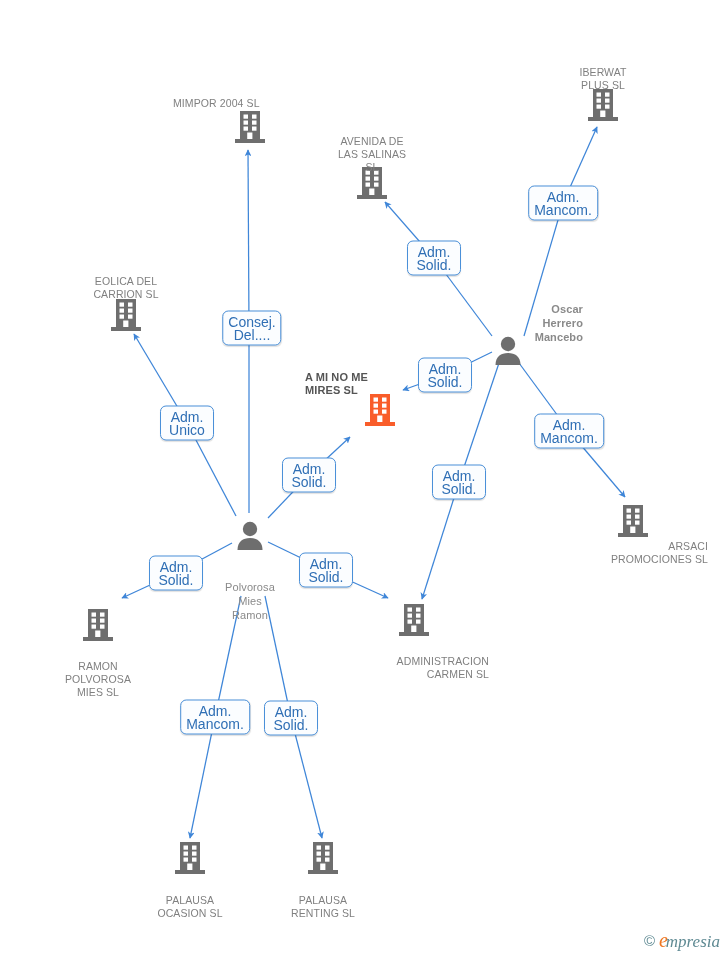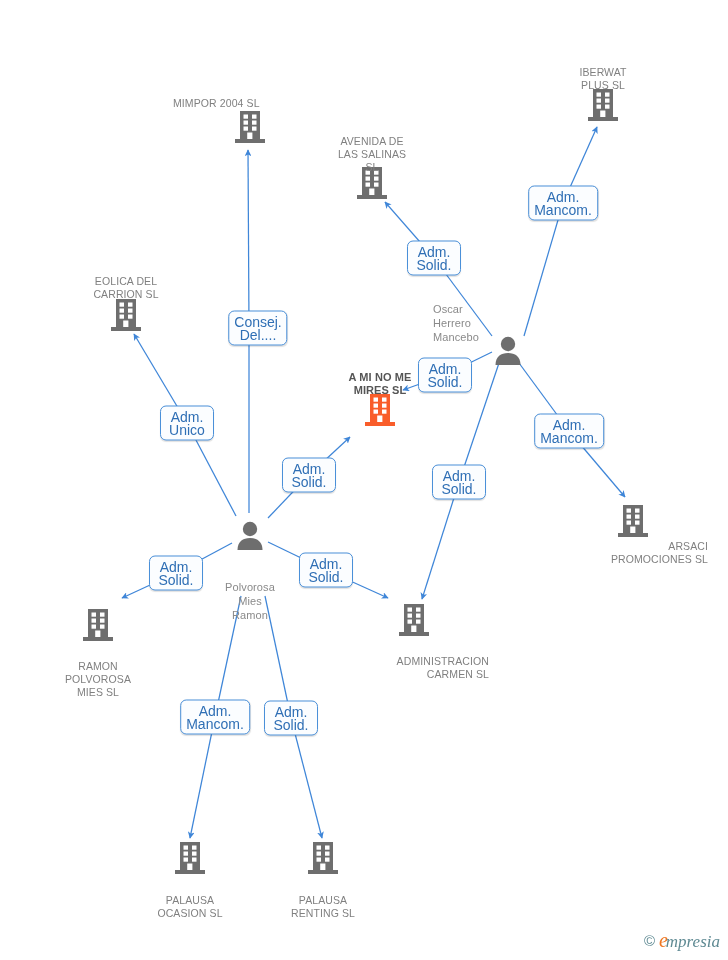--- a/index.html
+++ b/index.html
@@ -202,21 +202,21 @@
             <rect x="0" y="29" width="30" height="4" fill="#f95d2a"></rect>
             <rect x="8.5" y="4.5" width="4.5" height="4.2" fill="#ffffff"></rect>
             <rect x="8.5" y="10.5" width="4.5" height="4.2" fill="#ffffff"></rect>
             <rect x="8.5" y="16.5" width="4.5" height="4.2" fill="#ffffff"></rect>
             <rect x="17" y="4.5" width="4.5" height="4.2" fill="#ffffff"></rect>
             <rect x="17" y="10.5" width="4.5" height="4.2" fill="#ffffff"></rect>
             <rect x="17" y="16.5" width="4.5" height="4.2" fill="#ffffff"></rect>
             <rect x="12.2" y="22.5" width="5.2" height="6.5" fill="#ffffff"></rect>
           </svg></span>
       </div>
-      <div class="node-label highlight" style="position: absolute; left: 380px; top: 371px; width: 150px; transform: translateX(-50%); text-align: center;">A MI NO ME
+      <div class="node-label highlight" style="position: absolute; left: 380px; top: 371px; width: 150px; transform: translateX(-50%); text-align: left;">A MI NO ME
 MIRES SL</div>
       <div class="node" style="left: 633px; top: 521px;">
         <span class="icon-wrap"><svg width="30" height="34" viewBox="0 0 30 34">
             <rect x="5" y="1" width="20" height="28" fill="#6e6e6e"></rect>
             <rect x="0" y="29" width="30" height="4" fill="#6e6e6e"></rect>
             <rect x="8.5" y="4.5" width="4.5" height="4.2" fill="#ffffff"></rect>
             <rect x="8.5" y="10.5" width="4.5" height="4.2" fill="#ffffff"></rect>
             <rect x="8.5" y="16.5" width="4.5" height="4.2" fill="#ffffff"></rect>
             <rect x="17" y="4.5" width="4.5" height="4.2" fill="#ffffff"></rect>
             <rect x="17" y="10.5" width="4.5" height="4.2" fill="#ffffff"></rect>
@@ -286,35 +286,35 @@
           </svg></span>
       </div>
       <div class="node-label" style="position: absolute; left: 323px; top: 894px; width: 150px; transform: translateX(-50%); text-align: center;">PALAUSA
 RENTING SL</div>
       <div class="node" style="left: 508px; top: 350px;">
         <span class="icon-wrap"><svg width="28" height="30" viewBox="0 0 28 30">
             <circle cx="14" cy="9" r="7.2" fill="#6e6e6e"></circle>
             <path d="M 1.5 30 C 1.5 21.5 7 18 14 18 C 21 18 26.5 21.5 26.5 30 Z" fill="#6e6e6e"></path>
           </svg></span>
       </div>
-      <div class="node-label person" style="position: absolute; left: 508px; top: 302px; width: 150px; transform: translateX(-50%); text-align: left;">Oscar
+      <div class="node-label person" style="position: absolute; left: 508px; top: 302px; width: 150px; transform: translateX(-50%); text-align: right; font-weight: bold;">Oscar
 Herrero
 Mancebo</div>
       <div class="node" style="left: 250px; top: 535px;">
         <span class="icon-wrap"><svg width="28" height="30" viewBox="0 0 28 30">
             <circle cx="14" cy="9" r="7.2" fill="#6e6e6e"></circle>
             <path d="M 1.5 30 C 1.5 21.5 7 18 14 18 C 21 18 26.5 21.5 26.5 30 Z" fill="#6e6e6e"></path>
           </svg></span>
       </div>
       <div class="node-label person" style="position: absolute; left: 250px; top: 580px; width: 150px; transform: translateX(-50%); text-align: center;">Polvorosa
 Mies
 Ramon</div>
     </div>
   <div id="edge-label-layer">
-      <div class="edge-label" style="left: 258px; top: 328px;">Consej.
+      <div class="edge-label" style="left: 252px; top: 328px;">Consej.
 Del....</div>
       <div class="edge-label" style="left: 187px; top: 423px;">Adm.
 Unico</div>
       <div class="edge-label" style="left: 309px; top: 475px;">Adm.
 Solid.</div>
       <div class="edge-label" style="left: 176px; top: 573px;">Adm.
 Solid.</div>
       <div class="edge-label" style="left: 326px; top: 570px;">Adm.
 Solid.</div>
       <div class="edge-label" style="left: 215px; top: 717px;">Adm.

